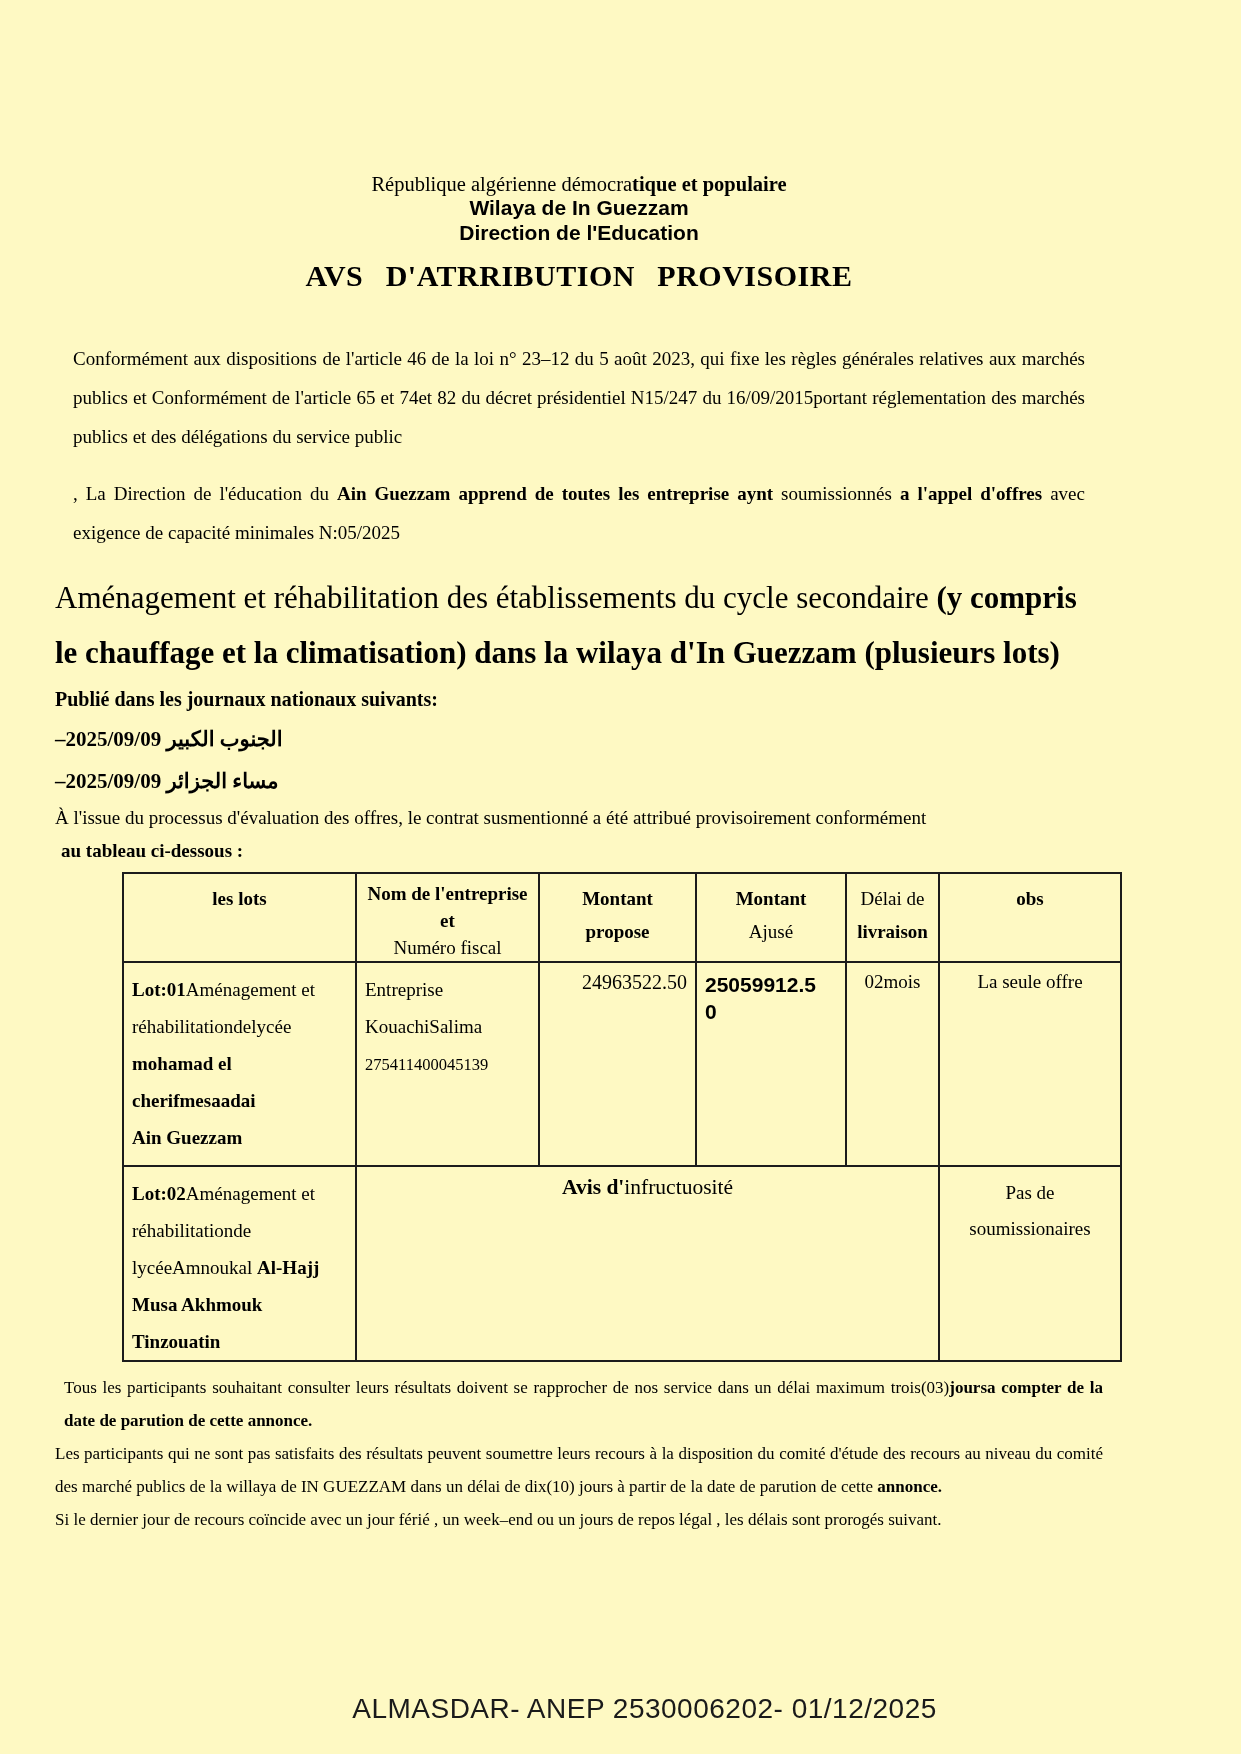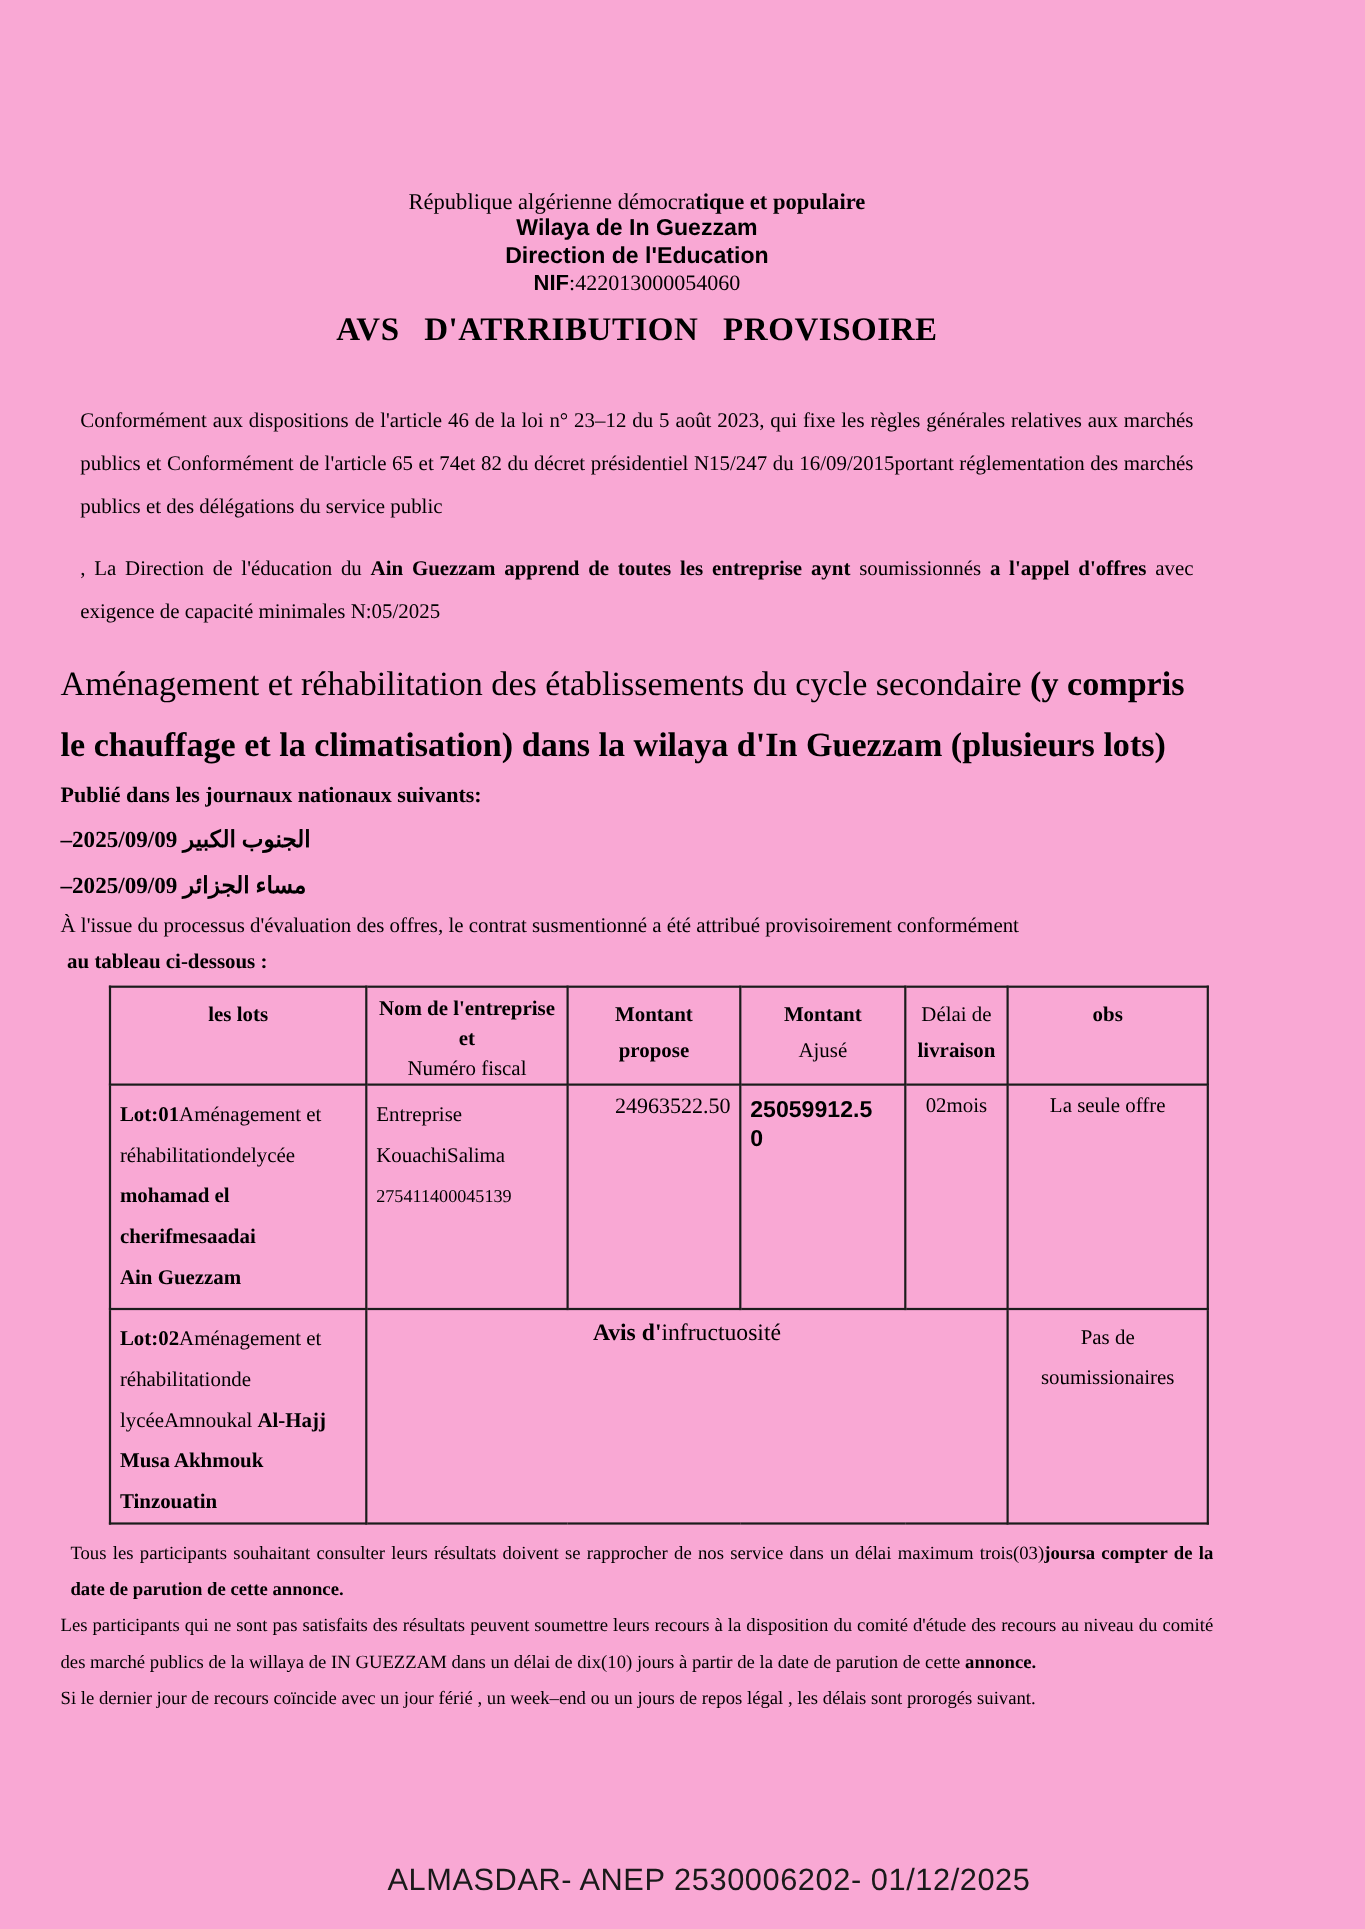--- a/index.html
+++ b/index.html
@@ -1,21 +1,21 @@
 <!DOCTYPE html>
 <html><head>
 <meta charset="utf-8">
 <style>
   html, body { margin: 0; padding: 0; background: #e8e8e8; }
   .page {
     position: relative;
     width: 1241px;
     height: 1754px;
     margin: 0 auto;
-    background: #f9a8d4;
+    background: #fef9c3;
     color: #000;
     font-family: "Liberation Serif", serif;
     overflow: hidden;
   }
   .content { margin-left: 55px; width: 1048px; }
   .b { font-weight: bold; }
 
   
   .org-header { padding-top: 172px; text-align: center; }
   .republic-line { font-size: 20.5px; line-height: 1.18; }
@@ -41,21 +41,21 @@
   .published-label { margin: 2px 0 0 0; font-size: 20px; font-weight: bold; line-height: 34px; }
   .journal { margin: 4px 0 0 0; font-size: 21px; font-weight: bold; line-height: 38px; }
   .result-line1 { margin: 0; font-size: 19px; line-height: 36px; }
   .result-line2 { margin: 0 0 0 6px; font-size: 19px; font-weight: bold; line-height: 30px; }
 
   
   table.award {
     border-collapse: collapse;
     table-layout: fixed;
     width: 998px;
-    margin: 6px 0 0 44px;
+    margin: 6px 0 0 67px;
     padding-left: 32px;
   }
   table.award th, table.award td {
     border: 2px solid #1c1c1c;
     vertical-align: top;
     padding: 8px 8px 0 8px;
     font-weight: normal;
     overflow: hidden;
   }
   tr.hdr { height: 84px; }
@@ -94,21 +94,20 @@
 </head>
 <body>
 
 <div class="page">
   <div class="content">
 
     <div class="org-header">
       <div class="republic-line"><span>République algérienne démocra</span><span class="b">tique et populaire</span></div>
       <div class="org-sans">Wilaya de In Guezzam</div>
       <div class="org-sans">Direction de l'Education</div>
-      <div class="nif-line"><span class="lbl">NIF</span><span>:422013000054060</span></div>
       <h1 class="doc-title">AVS D'ATRRIBUTION PROVISOIRE</h1>
     </div>
 
     <p class="intro first">Conformément aux dispositions de l'article 46 de la loi n° 23–12 du 5 août 2023, qui fixe les règles générales relatives aux marchés publics et Conformément de l'article 65 et 74et 82 du décret présidentiel N15/247 du 16/09/2015portant réglementation des marchés publics et des délégations du service public</p>
     <p class="intro"><span>, La Direction de l'éducation du </span><span class="b">Ain Guezzam apprend de toutes les entreprise aynt</span><span> soumissionnés </span><span class="b">a l'appel d'offres</span><span> avec exigence de capacité minimales N:05/2025</span></p>
 
     <h2 class="project-title"><span>Aménagement et réhabilitation des établissements du cycle secondaire</span> <span class="pt-bold">(y compris le chauffage et la climatisation) dans la wilaya d'In Guezzam (plusieurs lots)</span></h2>
 
     <p class="published-label">Publié dans les journaux nationaux suivants:</p>
     <p class="journal">–2025/09/09  الجنوب الكبير</p>

